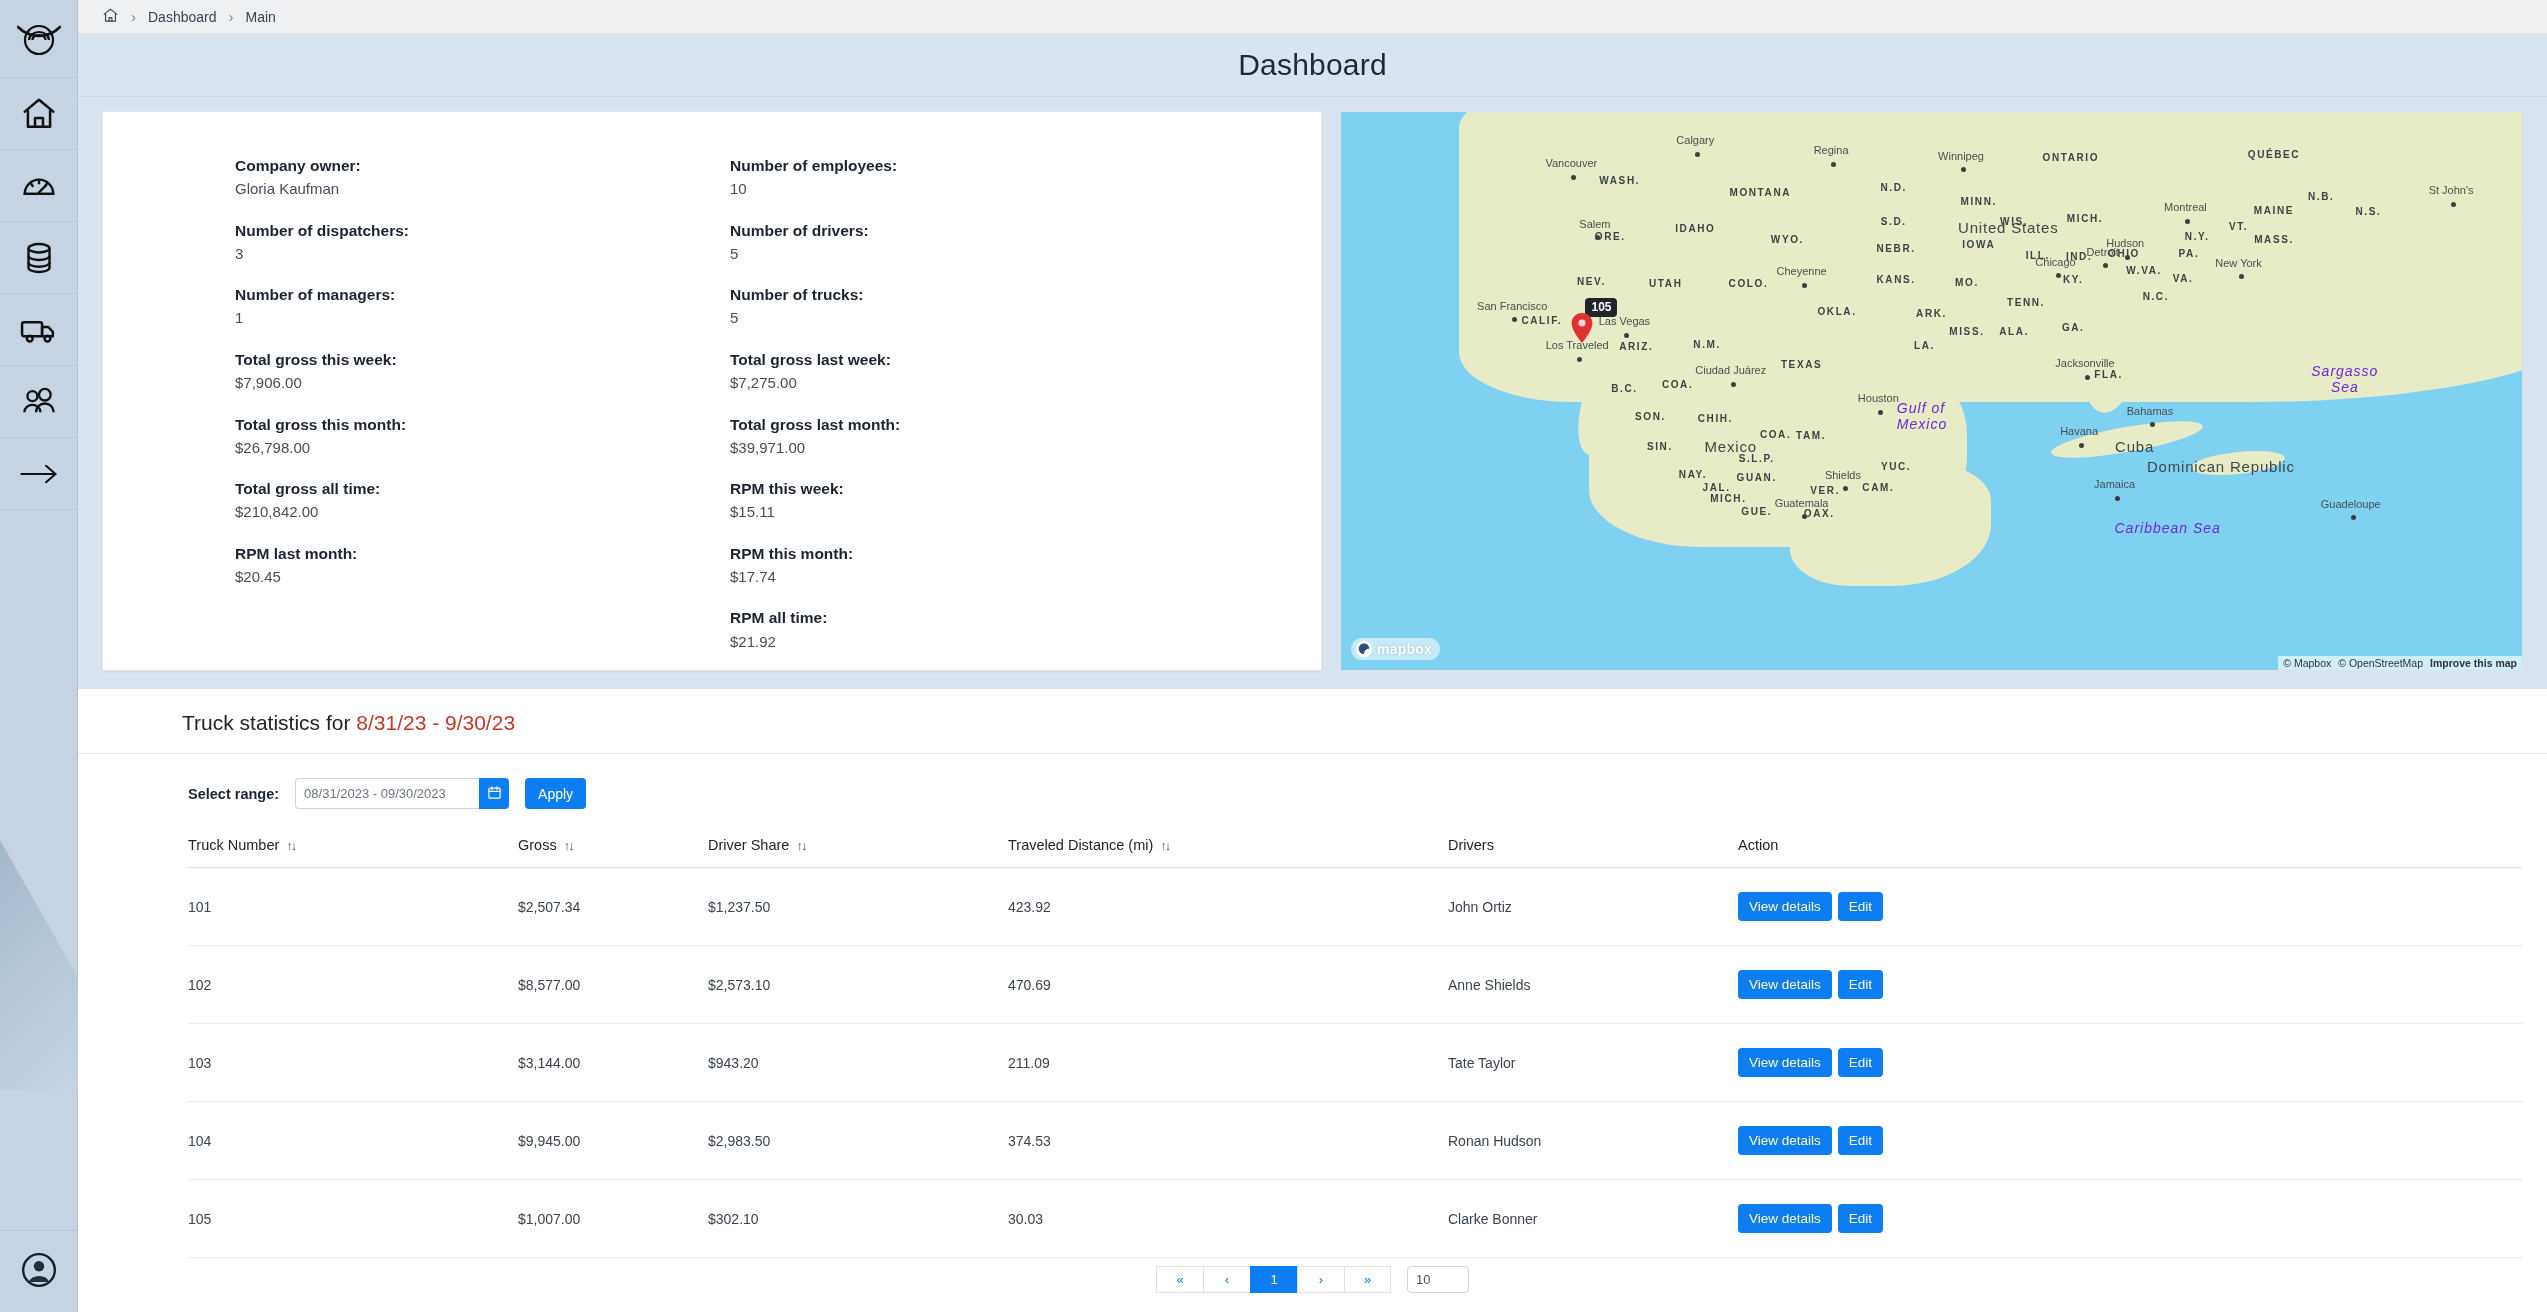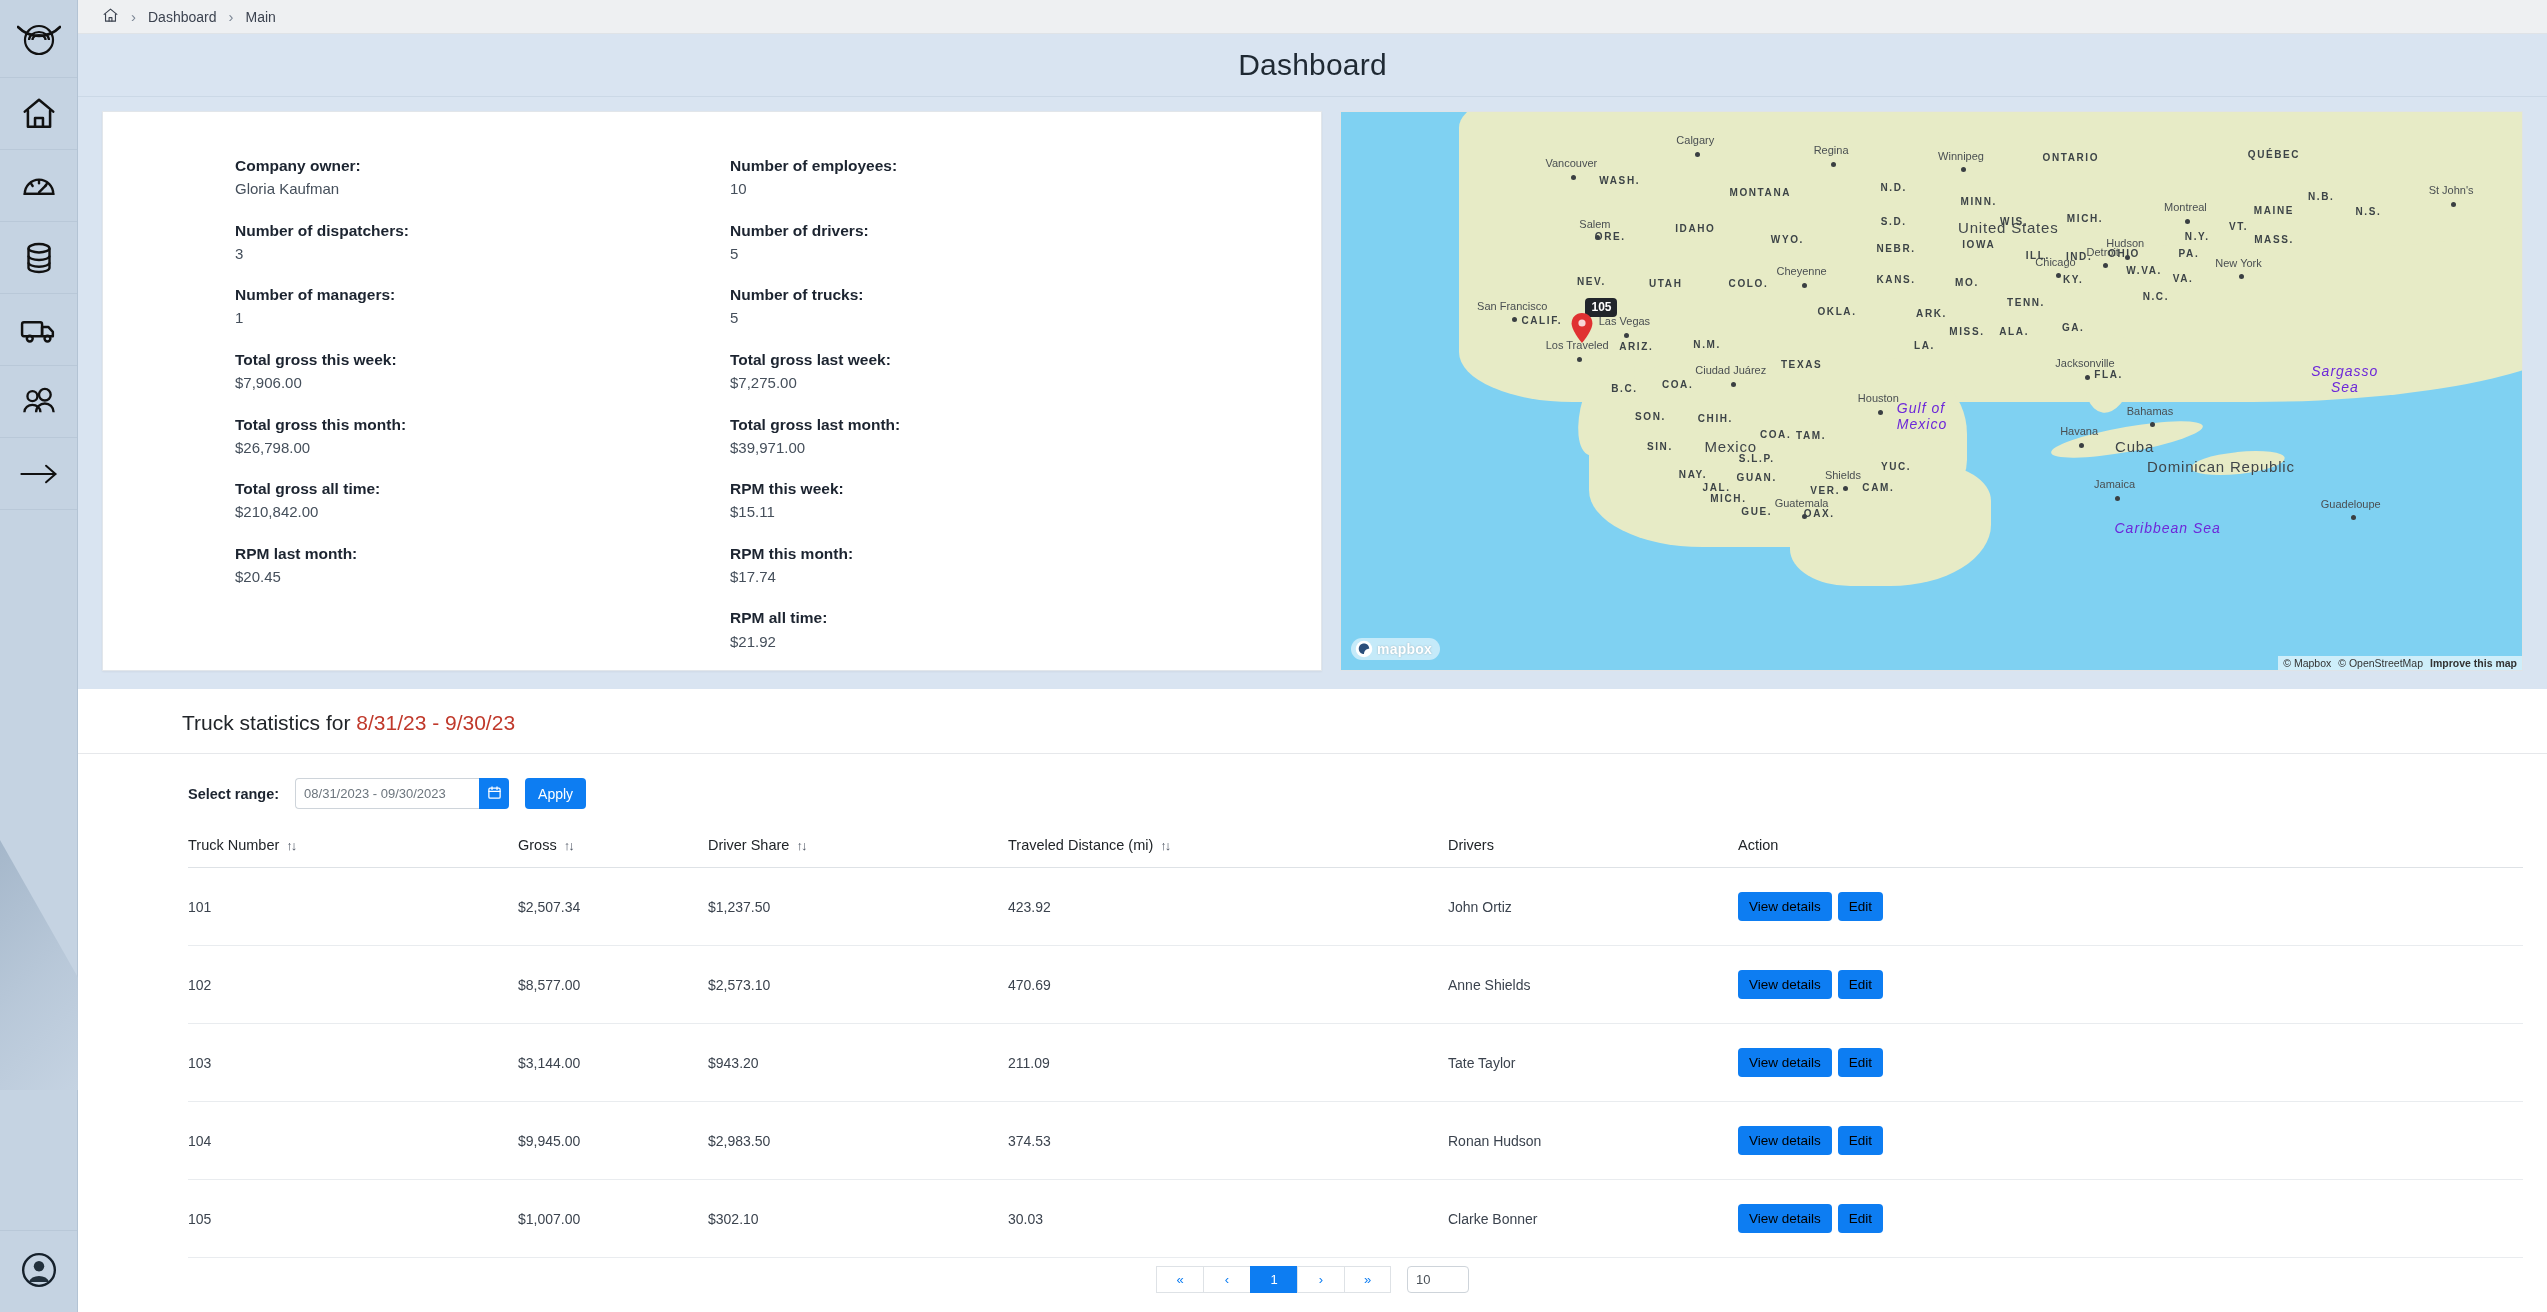--- a/index.html
+++ b/index.html
@@ -137,21 +137,21 @@
   table.stats td {
     font-size: 14px; color: #3b434e; padding: 24px 0; border-bottom: 1px solid #e9ecef;
     vertical-align: middle;
   }
   .col-truck { width: 330px; }
   .col-gross { width: 190px; }
   .col-share { width: 300px; }
   .col-dist  { width: 440px; }
   .col-drv   { width: 290px; }
   .btn-blue {
-    display:inline-block; background:#0d7df2; color:#000000; border:none; border-radius: 4px;
+    display:inline-block; background:#0d7df2; color:#fef9c3; border:none; border-radius: 4px;
     font-size: 13.5px; padding: 7px 11px; cursor:pointer; margin-right: 6px;
     font-family: "Liberation Sans", sans-serif;
   }
 
   .pager-wrap { display:flex; justify-content:center; gap: 0; padding-top: 8px; }
   .pager { display:flex; }
   .pager .pg {
     min-width: 47px; height: 27px; border: 1px solid #dee2e6; border-right: none;
     display:flex; align-items:center; justify-content:center;
     font-size: 13px; color:#0d7df2; background:#fff; cursor:pointer;

